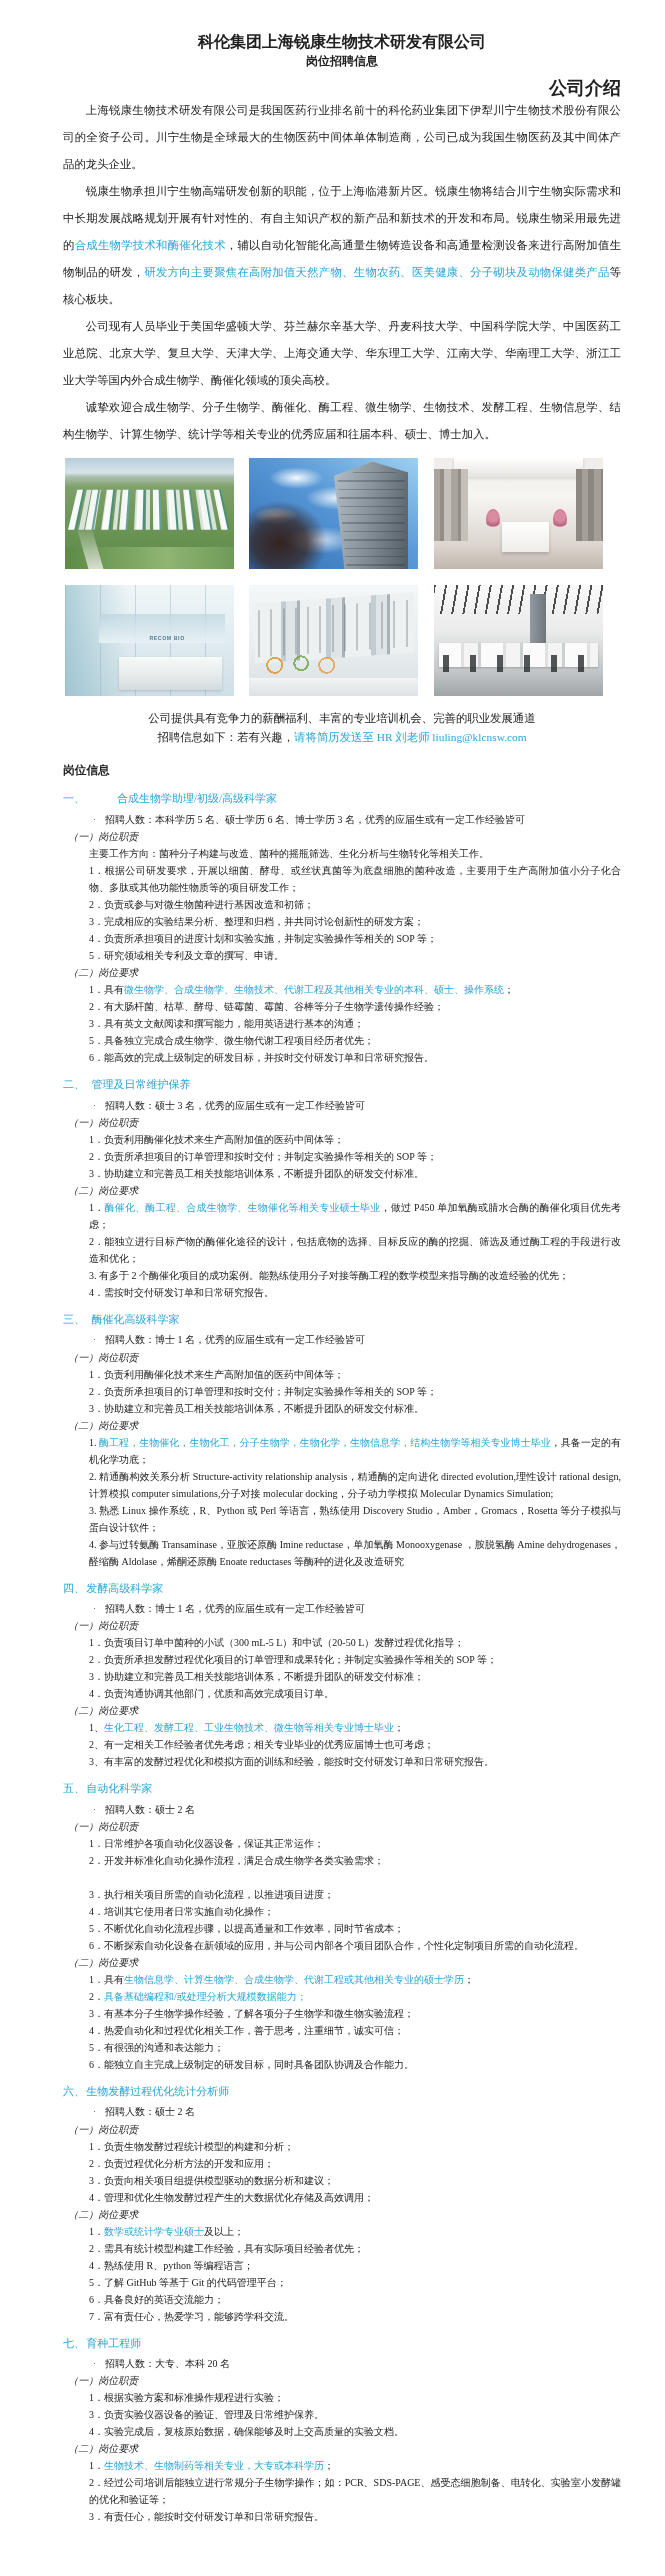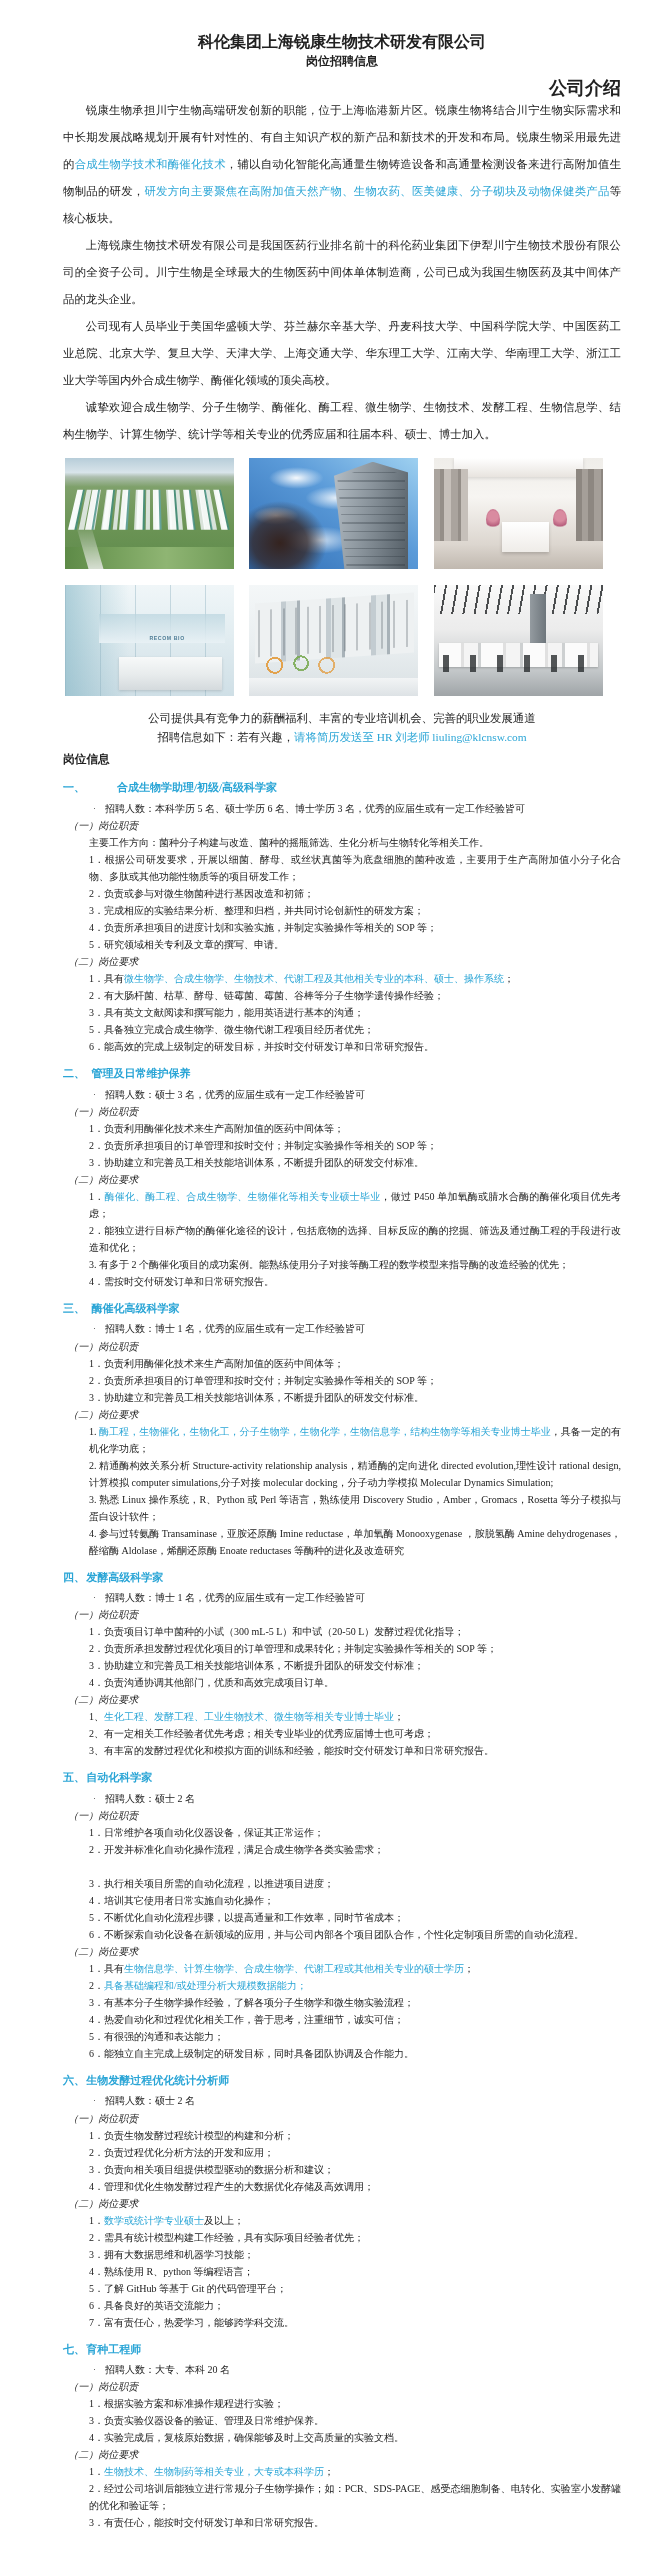--- a/index.html
+++ b/index.html
@@ -91,46 +91,46 @@
       background:repeating-linear-gradient(100deg, rgba(45,48,50,.85) 0 1.9px, transparent 1.9px 11px),
                  linear-gradient(180deg,#fafafa,#efefef); }
   .ph-office .l2 { top:8%; left:57%; width:9%; height:62%;
       background:linear-gradient(90deg,#949ba0,#6e767c); }
   .ph-office .l3 { top:52%; left:3%; right:3%; height:22%; box-shadow:0 1.3px 1.9px rgba(0,0,0,.2);
       background:repeating-linear-gradient(90deg,#fbfbfb 0 22px,#e0e0e0 22px 25px,#f4f4f4 25px 39px,#cdd0d1 39px 42px); }
   .ph-office .l4 { top:63%; left:5%; right:9%; height:15%;
       background:repeating-linear-gradient(90deg, rgba(40,44,46,.8) 0 5.8px, transparent 5.8px 27px); }
 
   .center-line { text-align:center; font-size:11.4px; line-height:19.5px; }
-  .h-jobs { font-size:11.7px; font-weight:bold; margin-top:2px; line-height:19.5px; }
+  .h-jobs { font-size:11.7px; font-weight:bold; margin-top:13px; line-height:19.5px; }
 
   .jobs { font-size:10px; line-height:17px; }
   .job { margin-top:9px; }
-  .job-title { font-size:11px; font-weight:bold; color:#2aa5d6; line-height:19.5px; margin-bottom:1.9px; }
+  .job-title { font-size:11px; font-weight:normal; color:#2aa5d6; line-height:19.5px; margin-bottom:1.9px; }
   .jnum { color:#2aa5d6; }
   .g-wide { margin-right:32px; }
   .g-small { margin-right:6.5px; }
   .g-none { margin-right:1.3px; }
   .headcount { margin-left:30px; }
   .headcount .bullet { display:inline-block; margin-right:9px; font-size:9px; vertical-align:1.3px; }
   .sec-label { margin-left:5.2px;font-style:italic; }
   .item { margin-left:26px; text-align:justify; }
   .item.sp { margin-top:17px; }
 </style>
 </head>
 <body>
 
 <div class="page">
   <div class="title1">科伦集团上海锐康生物技术研发有限公司</div>
   <div class="title2">岗位招聘信息</div>
 
   <div class="h-block">公司介绍</div>
   <div class="intro" id="intro">
+      <p><span>上海锐康生物技术研发有限公司是我国医药行业排名前十的科伦药业集团下伊犁川宁生物技术股份有限公司的全资子公司。川宁生物是全球最大的生物医药中间体单体制造商，公司已成为我国生物医药及其中间体产品的龙头企业。</span></p>
       <p><span>锐康生物承担川宁生物高端研发创新的职能，位于上海临港新片区。锐康生物将结合川宁生物实际需求和中长期发展战略规划开展有针对性的、有自主知识产权的新产品和新技术的开发和布局。锐康生物采用最先进的</span><span class="hl">合成生物学技术和酶催化技术</span><span>，辅以自动化智能化高通量生物铸造设备和高通量检测设备来进行高附加值生物制品的研发，</span><span class="hl">研发方向主要聚焦在高附加值天然产物、生物农药、医美健康、分子砌块及动物保健类产品</span><span>等核心板块。</span></p>
-      <p><span>上海锐康生物技术研发有限公司是我国医药行业排名前十的科伦药业集团下伊犁川宁生物技术股份有限公司的全资子公司。川宁生物是全球最大的生物医药中间体单体制造商，公司已成为我国生物医药及其中间体产品的龙头企业。</span></p>
       <p><span>公司现有人员毕业于美国华盛顿大学、芬兰赫尔辛基大学、丹麦科技大学、中国科学院大学、中国医药工业总院、北京大学、复旦大学、天津大学、上海交通大学、华东理工大学、江南大学、华南理工大学、浙江工业大学等国内外合成生物学、酶催化领域的顶尖高校。</span></p>
       <p><span>诚挚欢迎合成生物学、分子生物学、酶催化、酶工程、微生物学、生物技术、发酵工程、生物信息学、结构生物学、计算生物学、统计学等相关专业的优秀应届和往届本科、硕士、博士加入。</span></p>
     </div>
 
   <div class="photos" id="photos">
       <div class="photo ph-campus-aerial">
         <div class="l l1"></div>
         <div class="l l2"></div>
         <div class="l l3"></div>
         <div class="l l4"></div>
@@ -255,21 +255,20 @@
         <div class="job-title"><span class="jnum g-none">六、</span><span>生物发酵过程优化统计分析师</span></div>
         <div class="headcount"><span class="bullet">·</span><span>招聘人数：硕士 2 名</span></div>
         <div class="sec-label">（一）岗位职责</div>
         <div class="item"><span>1．负责生物发酵过程统计模型的构建和分析；</span></div>
         <div class="item"><span>2．负责过程优化分析方法的开发和应用；</span></div>
         <div class="item"><span>3．负责向相关项目组提供模型驱动的数据分析和建议；</span></div>
         <div class="item"><span>4．管理和优化生物发酵过程产生的大数据优化存储及高效调用；</span></div>
         <div class="sec-label">（二）岗位要求</div>
         <div class="item"><span>1．</span><span class="hl">数学或统计学专业硕士</span><span>及以上；</span></div>
         <div class="item"><span>2．需具有统计模型构建工作经验，具有实际项目经验者优先；</span></div>
-        <div class="item"><span>3．拥有大数据思维和机器学习技能；</span></div>
         <div class="item"><span>4．熟练使用 R、python 等编程语言；</span></div>
         <div class="item"><span>5．了解 GitHub 等基于 Git 的代码管理平台；</span></div>
         <div class="item"><span>6．具备良好的英语交流能力；</span></div>
         <div class="item"><span>7．富有责任心，热爱学习，能够跨学科交流。</span></div>
       </div>
       <div class="job">
         <div class="job-title"><span class="jnum g-none">七、</span><span>育种工程师</span></div>
         <div class="headcount"><span class="bullet">·</span><span>招聘人数：大专、本科 20 名</span></div>
         <div class="sec-label">（一）岗位职责</div>
         <div class="item"><span>1．根据实验方案和标准操作规程进行实验；</span></div>

